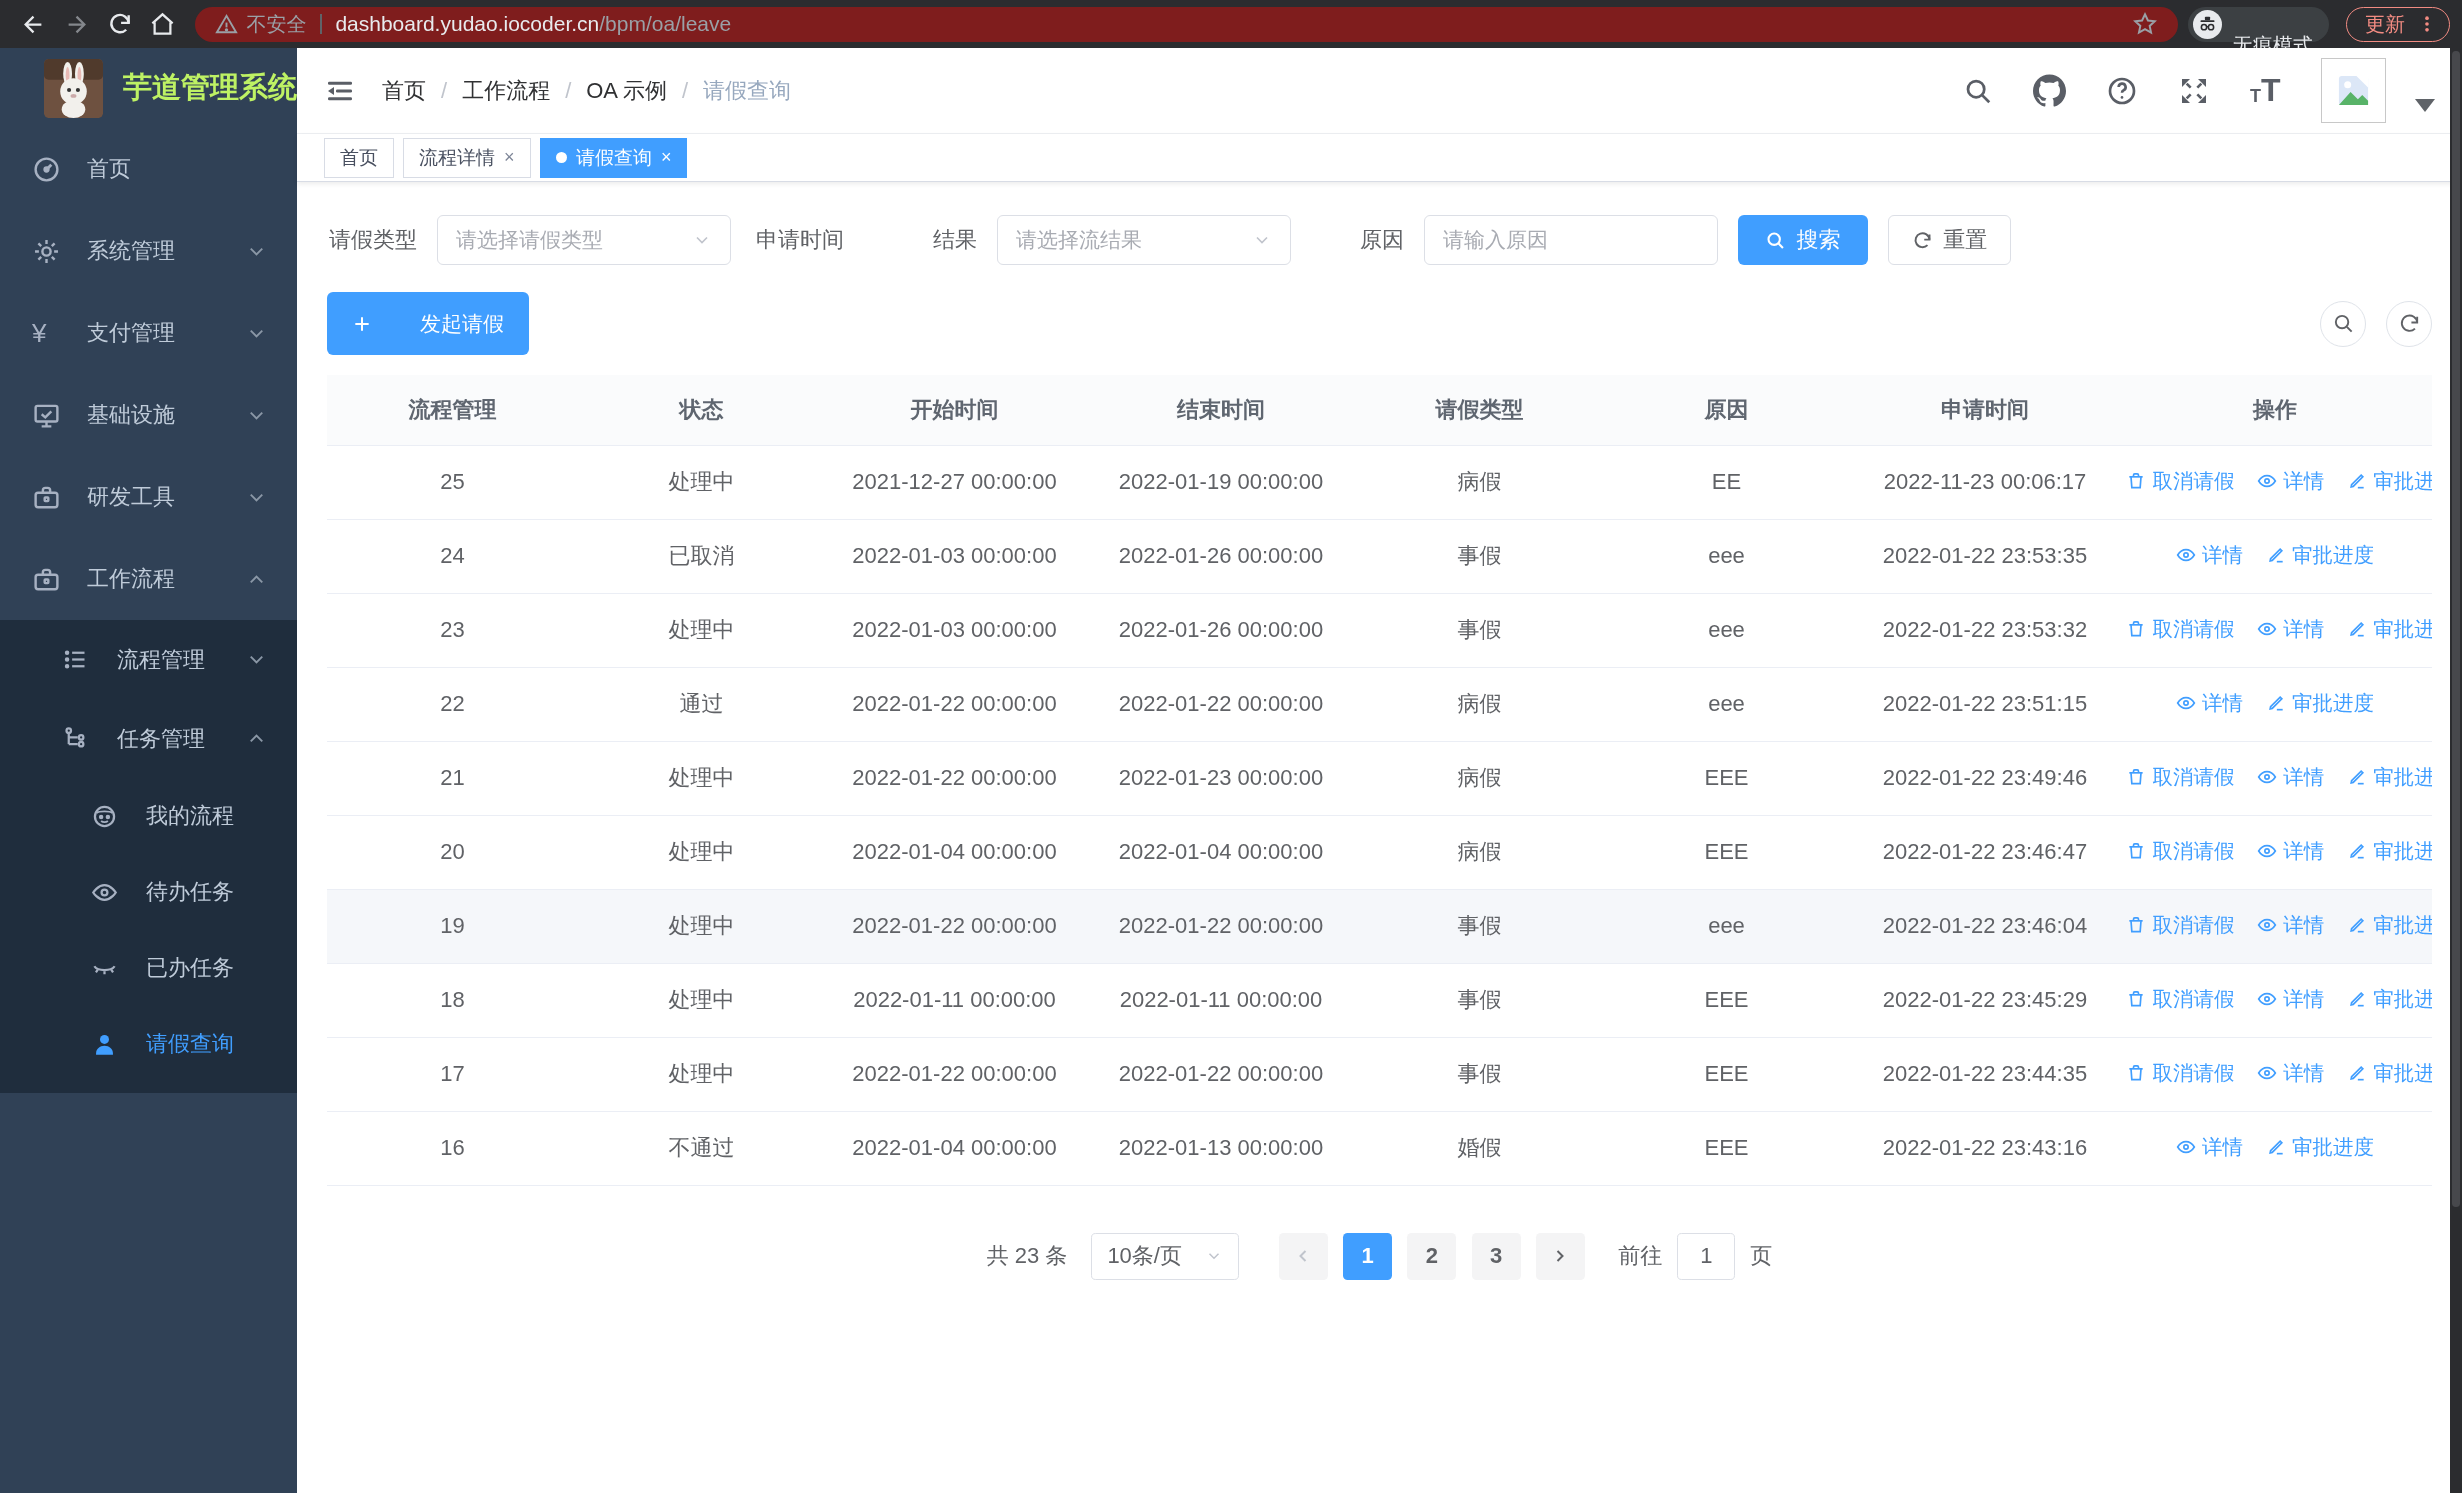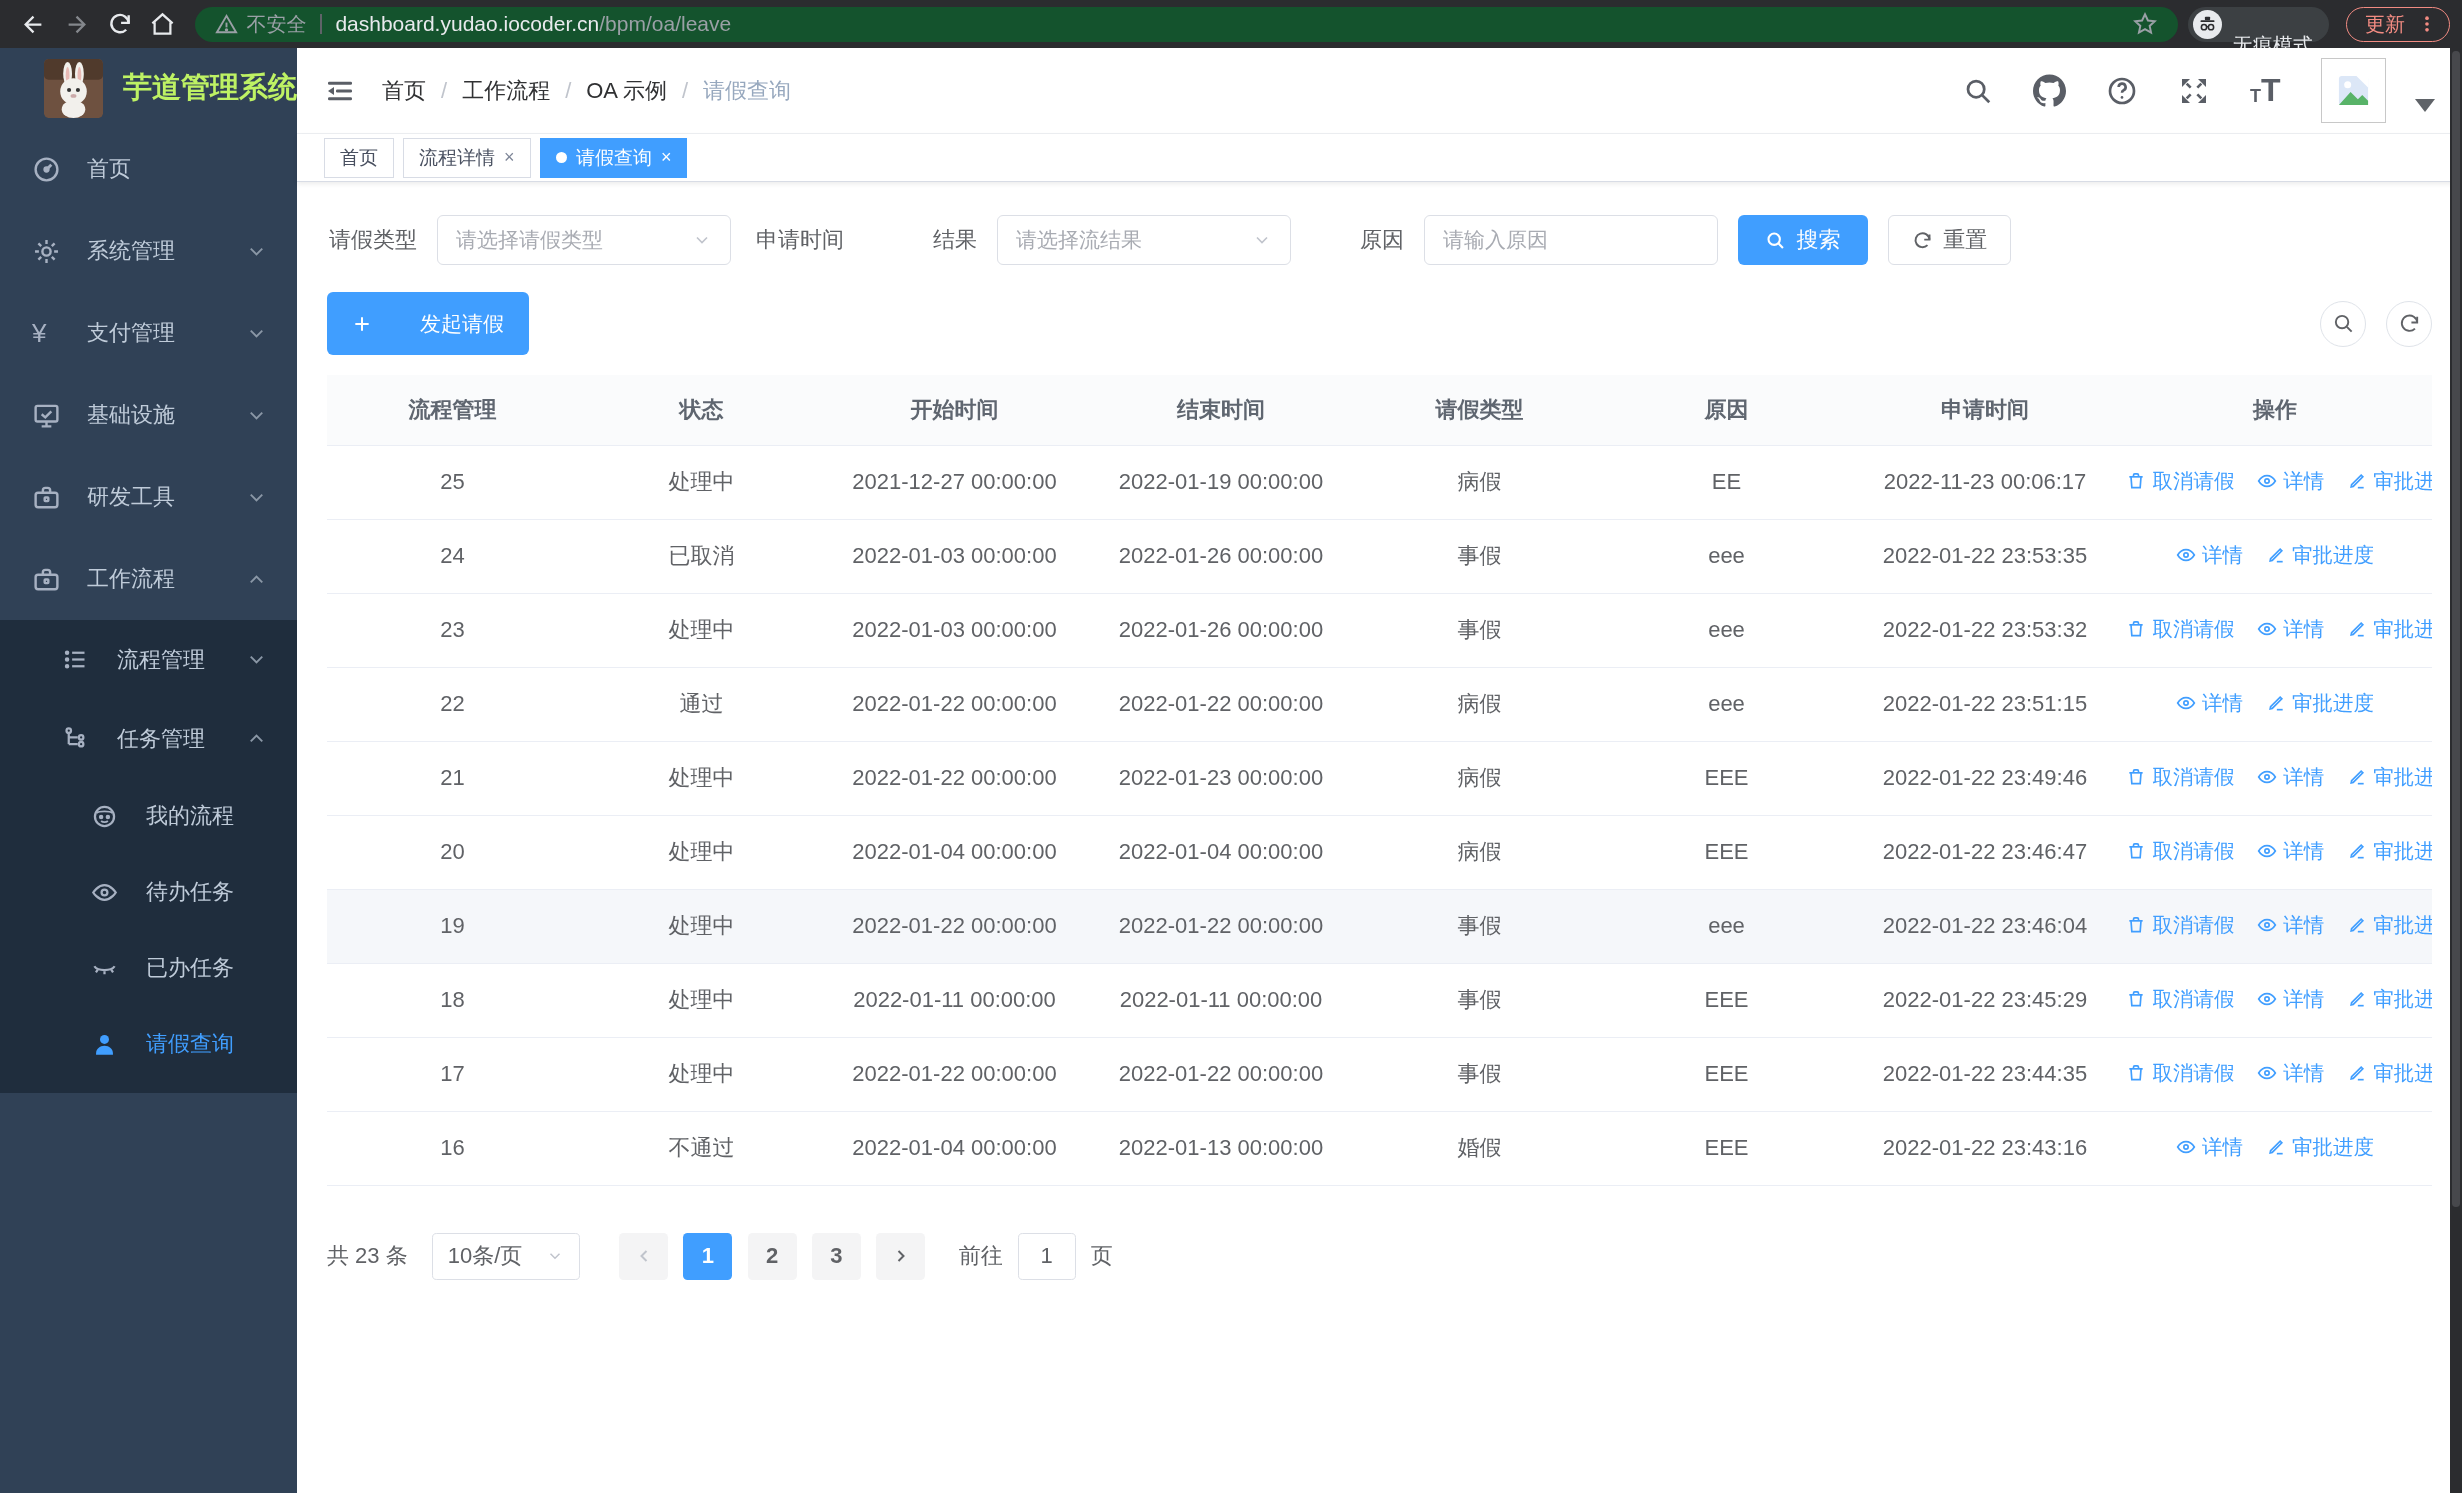--- a/index.html
+++ b/index.html
@@ -3,21 +3,21 @@
 <meta charset="utf-8">
 <style>
   * { box-sizing: border-box; margin:0; padding:0; }
   html,body { width:2462px; height:1494px; overflow:hidden; }
   body { font-family:"Liberation Sans","DejaVu Sans",sans-serif; background:#fff; position:relative; }
   svg { display:block; }
 
   
   .chrome { height:48px; background:#2b2c2f; display:flex; align-items:center; padding:0 12px; }
   .chrome-btn { width:43px; height:43px; display:flex; align-items:center; justify-content:center; flex:none; }
-  .url-pill { flex:1; height:35px; margin:0 10.6px; background:#14532d; border-radius:17.5px; display:flex; align-items:center; padding:0 20px; min-width:0; }
+  .url-pill { flex:1; height:35px; margin:0 10.6px; background:#7f1d1d; border-radius:17.5px; display:flex; align-items:center; padding:0 20px; min-width:0; }
   .sec-label { color:#9aa0a6; font-size:20px; margin:0 7.6px 0 9px; }
   .pill-div { width:1.5px; height:20px; background:#5f6368; margin:0 13.7px 0 6px; }
   .url-text { font-size:21px; color:#e8eaed; white-space:nowrap; overflow:hidden; flex:1; }
   .url-text .path { color:#9aa0a6; }
   .incog { height:35px; background:#3c4043; border-radius:17.5px; display:flex; align-items:center; padding:0 16.7px 0 4.6px; gap:10.6px; flex:none; }
   .incog-circle { width:29px; height:29px; border-radius:50%; background:#e8eaed; display:flex; align-items:center; justify-content:center; }
   .incog-label { color:#e8eaed; font-size:20px;margin-top:43px; }
   .update-pill { height:35px; border:1.5px solid #f28b82; border-radius:17.5px; color:#f28b82; font-size:20px; display:flex; align-items:center; gap:12px; padding:0 12px 0 18px; margin-left:16.7px; flex:none; }
 
   
@@ -83,21 +83,21 @@
   .circle-btn { width:46px; height:46px; border-radius:50%; border:0.8px solid #dfe3e9; display:flex; align-items:center; justify-content:center; color:#606266; cursor:pointer; background:#fff; }
 
   
   table { width:100%; border-collapse:collapse; table-layout:fixed; }
   thead th { background:#fafbfc; height:70px; font-size:22px; color:#5f6670; font-weight:bold; text-align:center; border-bottom:0.8px solid #ebeef5; }
   tbody td { height:74px; font-size:22px; color:#606266; text-align:center; border-bottom:0.8px solid #ebeef5; white-space:nowrap; overflow:hidden; }
   tbody tr.hover td { background:#f5f7fa; }
   .op-link { color:#409EFF; font-size:20.5px; display:inline-flex; align-items:center; gap:6px; margin:0 8.4px; cursor:pointer; white-space:nowrap; }
 
   
-  .pagination { display:flex; align-items:center; justify-content:flex-start; margin-top:47px; font-size:22px; color:#606266; }
+  .pagination { display:flex; align-items:center; justify-content:center; margin-top:47px; font-size:22px; color:#606266; }
   .pg-total { margin-right:24px; }
   .pg-size { width:148px; height:47px; border:0.8px solid #dcdfe6; border-radius:4.6px; display:flex; align-items:center; justify-content:space-between; padding:0 15px; margin-right:32px; cursor:pointer; }
   .pg-btn { min-width:49px; height:47px; background:#f4f4f5; border-radius:4.6px; display:flex; align-items:center; justify-content:center; margin:0 7.6px; font-weight:bold; cursor:pointer; padding:0 6px; }
   .pg-btn.active { background:#409EFF; color:#fff; }
   .pg-prev { color:#c0c4cc; }
   .pg-next { color:#606266; }
   .pg-goto { display:flex; align-items:center; margin-left:26px; gap:15px; }
   .pg-input { width:58px; height:47px; border:0.8px solid #dcdfe6; border-radius:4.6px; text-align:center; font-size:22px; color:#606266; outline:none; font-family:inherit; }
 
   

